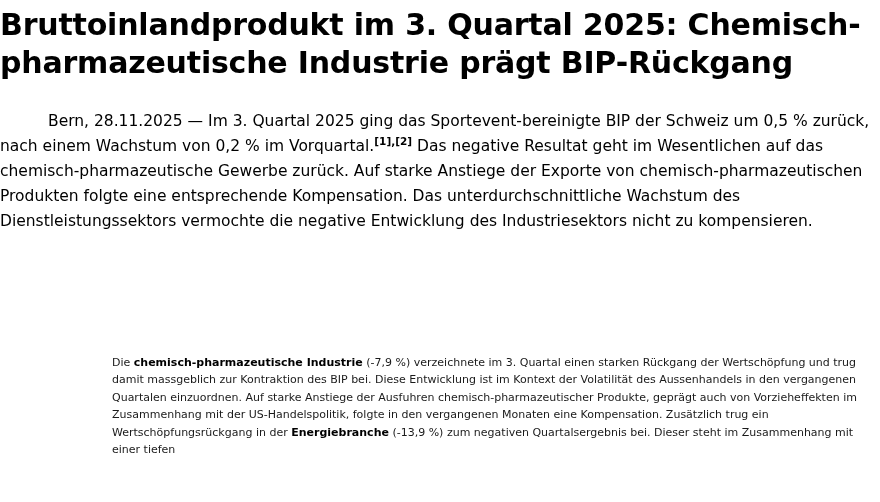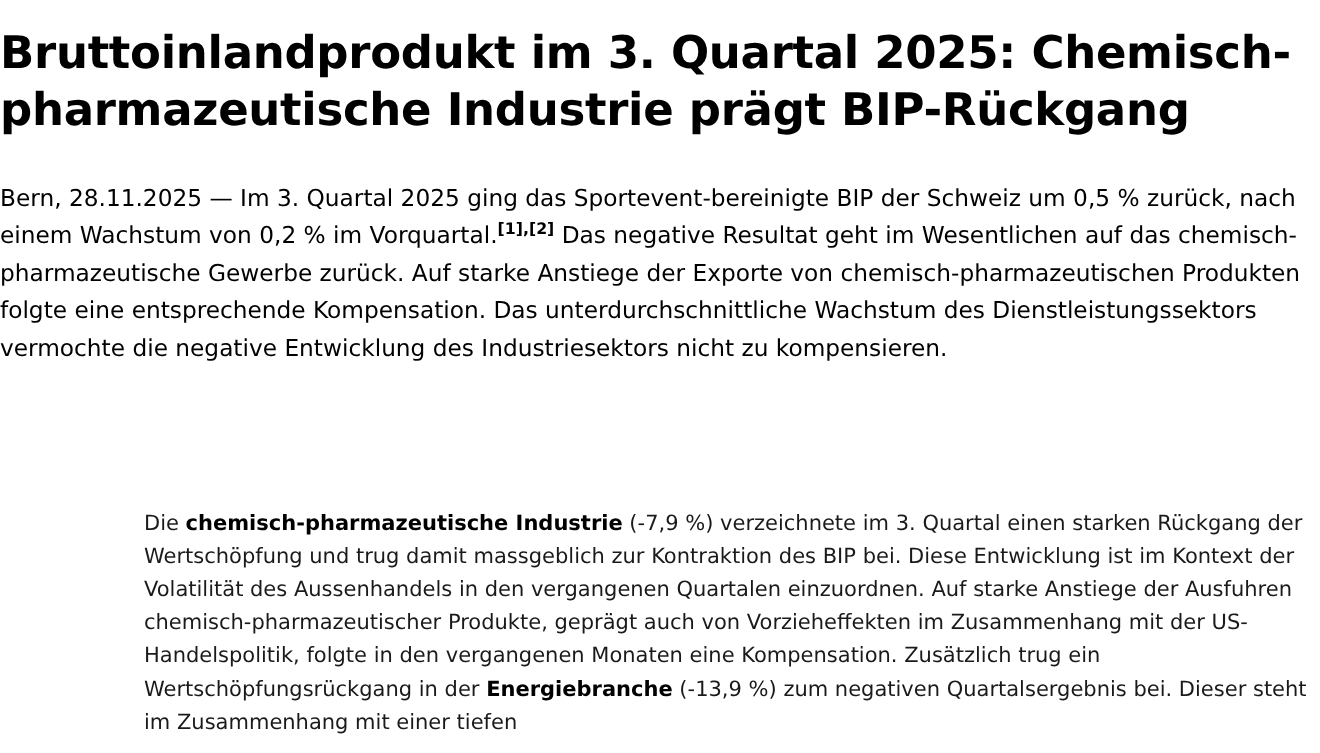--- a/index.html
+++ b/index.html
@@ -20,33 +20,34 @@
     height: 502px;
     box-sizing: border-box;
     padding: 0 0 0 0;
   }
   .title {
     font-size: 30px;
     line-height: 1.28;
     font-weight: bold;
     letter-spacing: -0.2px;
     margin: 0;
-    padding: 17px 0 0 0;
+    padding: 6px 0 0 0;
     color: #000000;
     white-space: pre-wrap;
   }
   .lead {
     margin: 0;
     padding: 26px 0 0 0;
     font-size: 15.5px;
     line-height: 1.62;
     color: #000000;
   }
   .lead .place {
     font-weight: normal;
+    margin-left: 48px;
   }
   .lead strong {
     font-weight: normal;
   }
   sup.refs {
     font-size: 10.5px;
     vertical-align: super;
     line-height: 0;
     font-weight: bold;
     text-align: right;
@@ -55,22 +56,22 @@
     color: #000000;
     text-decoration: none;
   }
   .body-block {
     position: absolute;
     left: 96px;
     top: 338px;
     width: 784px;
   }
   .body-block p {
-    margin: 0;
-    font-size: 14px;
+    margin: 16px;
+    font-size: 11px;
     line-height: 1.58;
     color: #1a1a1a;
   }
   .body-block strong {
     font-weight: bold;
     color: #000000;
   }
   .nowrap-line {
     white-space: normal;
   }

